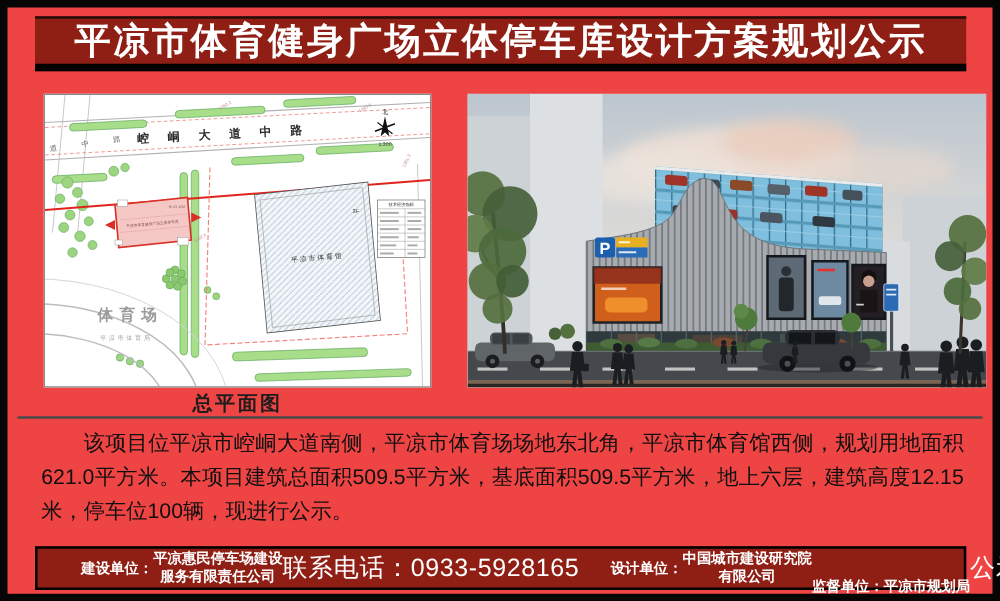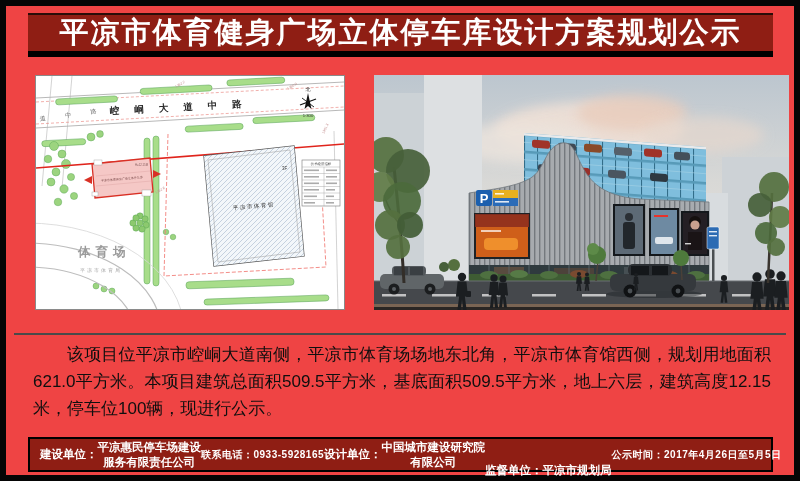--- a/index.html
+++ b/index.html
@@ -34,23 +34,23 @@
   .project-info{position:absolute;left:33px;top:341px;width:738px;color:#0f0f0f;}
   .info-heading{margin:0;font-size:17px;line-height:26px;}
   .info-paragraph{margin:0;font-size:17px;line-height:27px;text-indent:2em;text-align:justify;}
   
   .footer-band{
     top:437px;height:35px;border:2px solid #000;
     display:flex;align-items:center;justify-content:space-between;
     padding:0 10px;color:#fff;
   }
   .fblock{display:flex;align-items:center;white-space:nowrap;}
-  .flabel{font-size:11.5px;font-weight:bold;}
+  .flabel{font-size:11.5px;font-weight:bold;margin-left:25px;}
   .fcol{display:flex;flex-direction:column;align-items:center;font-size:11.5px;font-weight:bold;line-height:1.3;}
-  .fbig{font-size:10px;font-weight:bold;letter-spacing:0.5px;}
+  .fbig{font-size:20px;font-weight:normal;letter-spacing:0.5px;}
   .fcol2{display:flex;flex-direction:column;font-size:11.5px;font-weight:bold;line-height:1.3;margin-top:32px;}
   svg text{font-family:"Liberation Sans","DejaVu Sans",sans-serif;}
 </style>
 </head>
 <body>
 
 <div class="poster">
 
   <div class="band header-band">
     <h1>平凉市体育健身广场立体停车库设计方案规划公示</h1>
@@ -200,20 +200,21 @@
             <rect x="2" y="29" width="15" height="1.6"></rect>
               <rect x="24" y="29" width="9" height="1.6"></rect>
             <rect x="2" y="35.5" width="13" height="1.6"></rect>
               <rect x="24" y="35.5" width="8" height="1.6"></rect>
             <rect x="2" y="42" width="11" height="1.6"></rect>
               <rect x="24" y="42" width="8" height="1.6"></rect>
           </g>
         </g>
       </svg>
     </div>
+    <figcaption>总平面图</figcaption>
   </figure>
 
   <figure class="figure fig-render">
     <div class="render-box">
       <svg width="415" height="235" viewBox="0 0 415 235">
         <defs>
           <linearGradient id="sky" x1="0" y1="0" x2="0" y2="1">
             <stop offset="0" stop-color="#bcc6cf"></stop>
               <stop offset="0.45" stop-color="#d8d8d6"></stop>
               <stop offset="1" stop-color="#ece5de"></stop>

